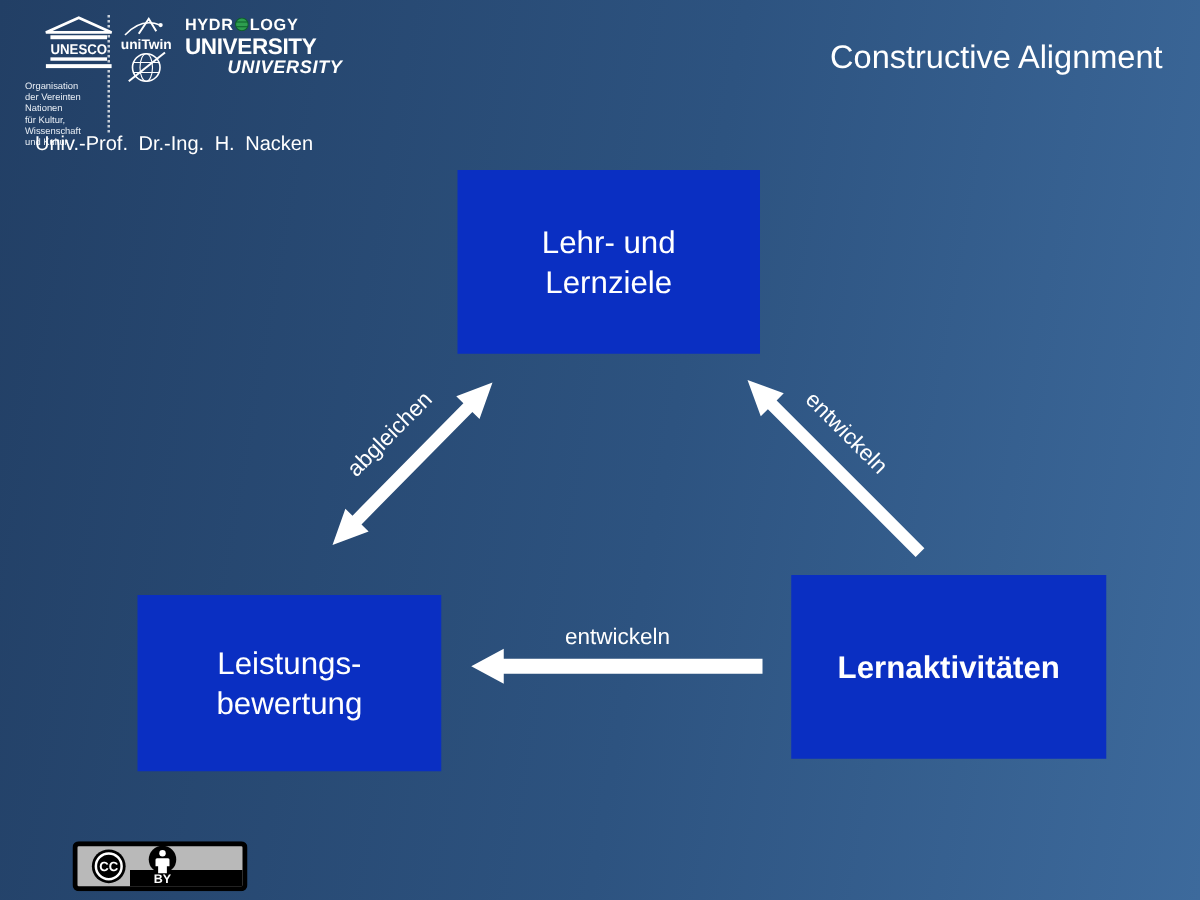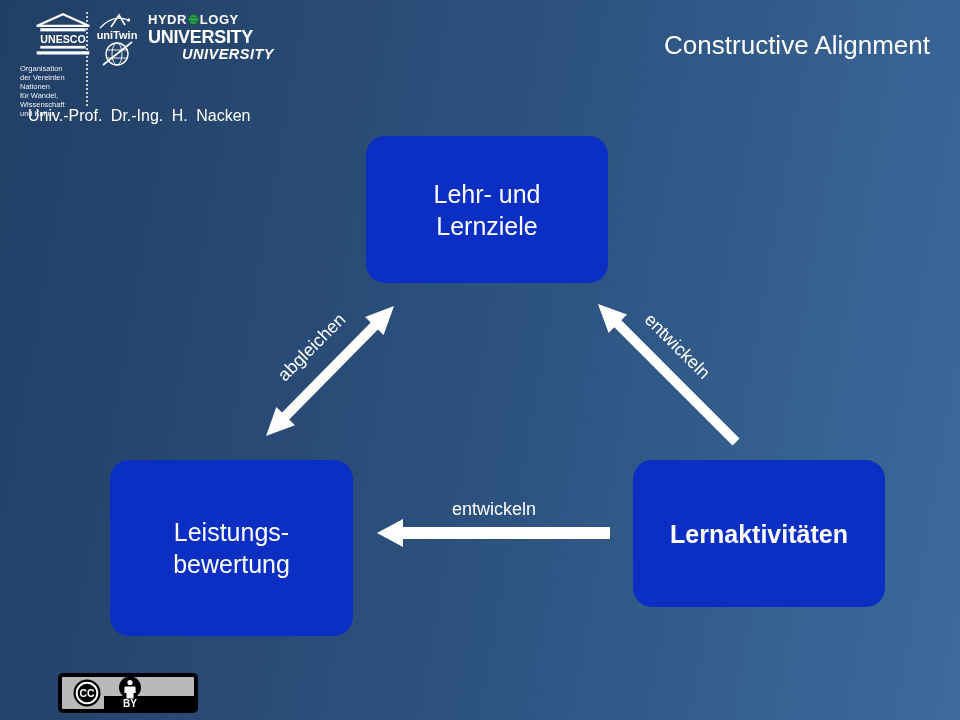--- a/index.html
+++ b/index.html
@@ -20,23 +20,23 @@
   .hydro-line1 { display:flex; align-items:center; gap:1px; font-size:13px; font-weight:bold; letter-spacing:0.5px; }
   .hydro-globe { width:11px; height:11px; }
   .hydro-line2 { font-size:18px; font-weight:bold; letter-spacing:-0.3px; margin-top:0px; }
   .hydro-line3 { font-size:14.5px; font-weight:bold; text-align:right; margin-top:-2px; letter-spacing:0.5px;font-style:italic; }
   .chair-caption { position:absolute; left:80px; top:53px; font-size:7.5px; line-height:9.5px;
     color:#e9eff6; white-space:nowrap; }
   .author { position:absolute; left:28px; top:107px; font-size:16px; word-spacing:4px; }
   .title { position:absolute; right:30px; top:30px; font-size:26px;margin-left:11px; }
   
   .box { position:absolute; background:#0a2fc2; color:#fff; font-size:25px; line-height:1.28;
-    display:flex; flex-direction:column; justify-content:center; align-items:center; text-align:center;border-radius:19px; }
+    display:flex; flex-direction:column; justify-content:center; align-items:center; text-align:center; }
   .box-top   { left:366px; top:136px; width:242px; height:147px; }
-  .box-left  { left:110px; top:460px; width:243px; height:176px; }
+  .box-left  { left:110px; top:476px; width:243px; height:141px; }
   .box-right { left:633px; top:460px; width:252px; height:147px;font-weight:bold; }
   .arrows { position:absolute; left:0; top:0; pointer-events:none; }
   .arrow-label { position:absolute; width:120px; text-align:center; font-size:18px; color:#fff; }
   .lbl-abgleichen { left:252px; top:337px; transform:rotate(-45deg); }
   .lbl-entw-diag  { left:617px; top:336px; transform:rotate(45deg); }
   .lbl-entw-horiz { left:434px; top:499px; }
   
   .cc-badge { position:absolute; left:58px; top:673px; width:140px; height:40px; }
 </style>
 </head>
@@ -50,21 +50,21 @@
       <path d="M32 1 L61 14 L3 14 Z" fill="none" stroke="#fff" stroke-width="2.4"></path>
       <rect x="7" y="16.5" width="50" height="3.5" fill="#fff"></rect>
       <text x="32" y="33" font-size="12.5" font-weight="bold" text-anchor="middle" fill="#fff" textLength="50" lengthAdjust="spacingAndGlyphs">UNESCO</text>
       <rect x="7" y="36" width="50" height="3" fill="#fff"></rect>
       <rect x="3" y="42" width="58" height="3.5" fill="#fff"></rect>
     </svg>
 
     <div class="unesco-caption">
       <div>Organisation</div>
       <div>der Vereinten Nationen</div>
-      <div>für Wandel, Wissenschaft</div>
+      <div>für Kultur, Wissenschaft</div>
       <div>und Kultur</div>
     </div>
 
     <div class="dots-sep"></div>
 
     <svg class="unitwin-logo" viewBox="0 0 50 56">
       <path d="M19 15 L27 3 L33 13" fill="none" stroke="#fff" stroke-width="1.6"></path>
       <path d="M8 16 Q21 2 36 8" fill="none" stroke="#fff" stroke-width="1.3"></path>
       <circle cx="36.5" cy="8" r="1.7" fill="#fff"></circle>
       <text x="25" y="27" font-size="11" font-weight="bold" text-anchor="middle" fill="#fff">uniTwin</text>

